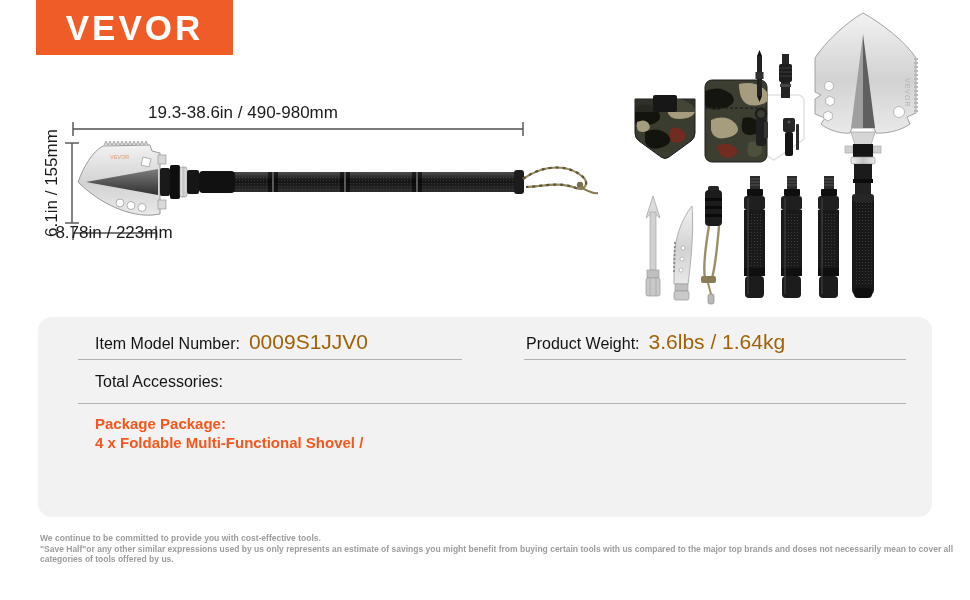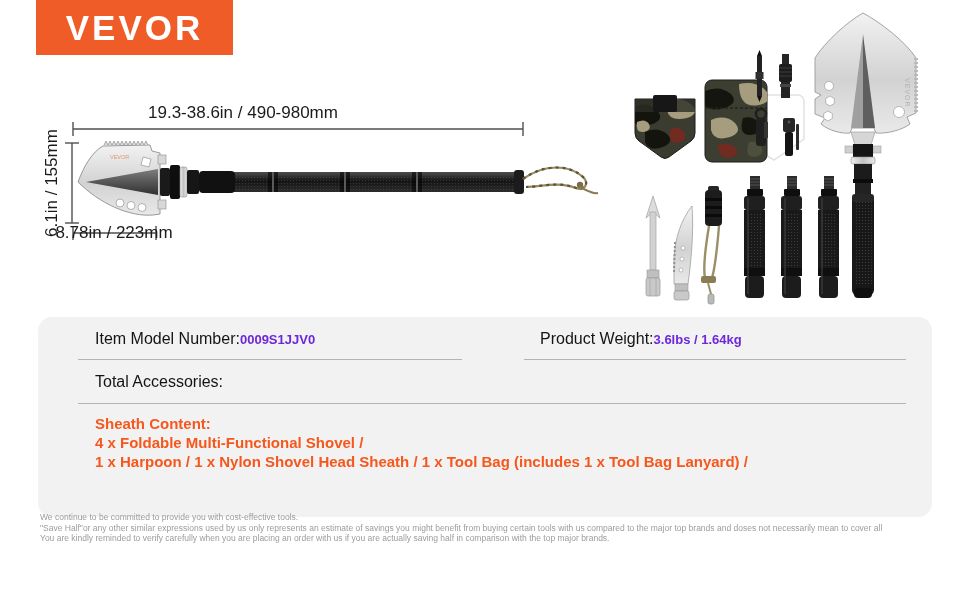--- a/index.html
+++ b/index.html
@@ -26,37 +26,37 @@
     left:42px; top:240px; width:114px; text-align:center;
     transform:rotate(-90deg); transform-origin:0 0;
   }
   #dim-width { left:49px; top:223px; width:130px; text-align:center; }
 
   
   #panel {
     left:38px; top:317px; width:894px; height:200px;
     background:#F2F2F2; border-radius:14px;
   }
-  .spec-row { position:absolute; display:flex; align-items:baseline; white-space:nowrap; }
+  .spec-row { position:absolute; display:flex; align-items:baseline; gap:9px; white-space:nowrap; }
   .spec-label { color:#141414; font-size:16px; }
-  .spec-value { color:#6d28d9; font-size:13px; font-weight:bold; }
+  .spec-value { color:#a16207; font-size:21px; font-weight:normal; }
   .underline { position:absolute; height:1px; background:#b3b3b3; }
   #row-model { left:57px; top:13px; }
-  #row-weight { left:502px; top:13px; }
+  #row-weight { left:488px; top:13px; }
   #ul-model { left:40px; top:42px; width:384px; }
   #ul-weight { left:486px; top:42px; width:382px; }
   #row-accessories { left:57px; top:56px;align-items:center; }
   #ul-accessories { left:40px; top:86px; width:828px; }
   #package-block { position:absolute; left:57px; top:97px; }
   #package-block div {
     color:#F5571D; font-size:15px; font-weight:bold; line-height:19px; white-space:nowrap;
   }
 
   
-  #disclaimer { left:40px; top:512px; width:905px; }
+  #disclaimer { left:40px; top:533px; width:905px;font-weight:bold; }
   #disclaimer div {
     color:#9c9c9c; font-size:8.5px; line-height:10.7px; white-space:nowrap;
   }
 </style>
 </head>
 <body>
 
 <div id="page">
 
   <div id="logo" class="abs">
@@ -337,25 +337,24 @@
     </div>
     <div id="ul-model" class="underline"></div>
     <div id="ul-weight" class="underline"></div>
 
     <div id="row-accessories" class="spec-row">
       <span class="spec-label">Total Accessories:</span>
     </div>
     <div id="ul-accessories" class="underline"></div>
 
     <div id="package-block">
-      <div>Sheath Content:</div>
+      <div>Package Package:</div>
       <div>4 x Foldable Multi-Functional Shovel /</div>
-      <div>1 x Harpoon / 1 x Nylon Shovel Head Sheath / 1 x Tool Bag (includes 1 x Tool Bag Lanyard) /</div>
     </div>
   </div>
 
   <div id="disclaimer" class="abs">
     <div>We continue to be committed to provide you with cost-effective tools.</div>
     <div>"Save Half"or any other similar expressions used by us only represents an estimate of savings you might benefit from buying certain tools with us compared to the major top brands and doses not necessarily mean to cover all</div>
-    <div>You are kindly reminded to verify carefully when you are placing an order with us if you are actually saving half in comparison with the top major brands.</div>
+    <div>categories of tools offered by us.</div>
   </div>
 
 </div>
 
 </body></html>

